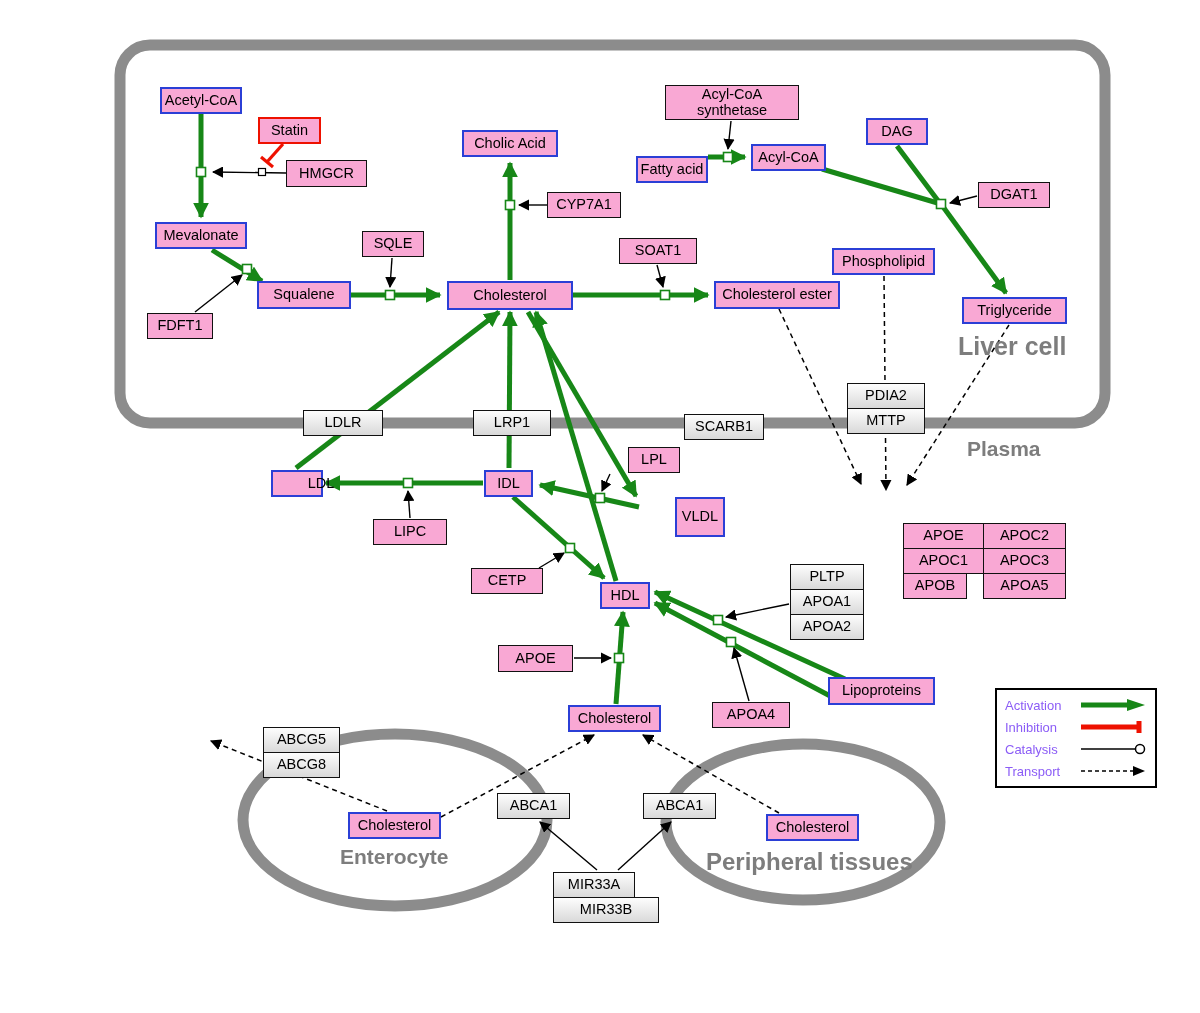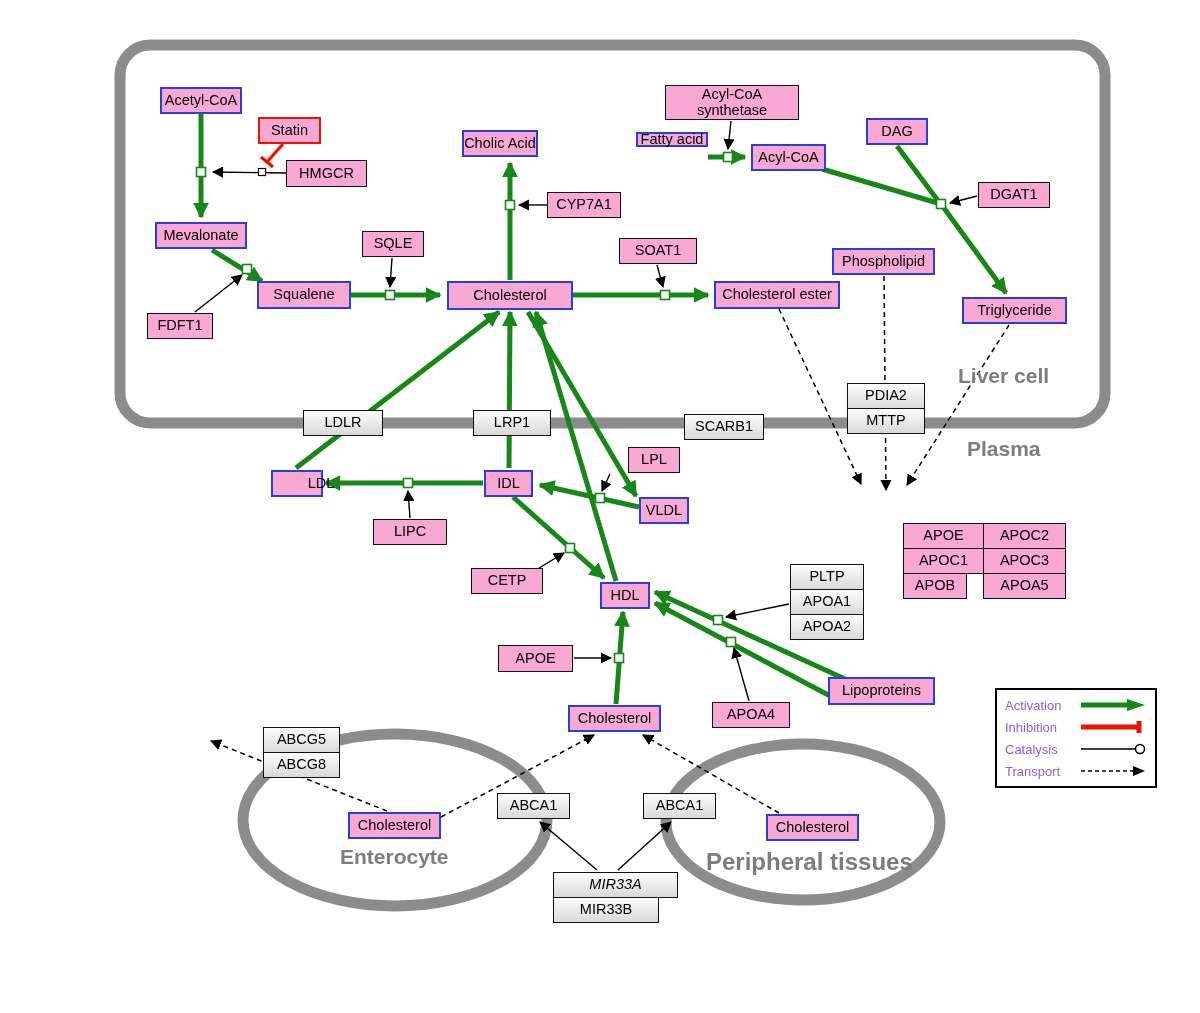--- a/index.html
+++ b/index.html
@@ -115,44 +115,44 @@
     <rect class="sqb" x="258.5" y="168.5" width="7" height="7"></rect>
   </svg>
 
   <div class="node met" style="left:160px;top:87px;width:82px;height:27px;">Acetyl-CoA</div>
   <div class="node statin" style="left:258px;top:117px;width:63px;height:27px;">Statin</div>
   <div class="node enz" style="left:286px;top:160px;width:81px;height:27px;">HMGCR</div>
   <div class="node met" style="left:155px;top:222px;width:92px;height:27px;">Mevalonate</div>
   <div class="node enz" style="left:147px;top:313px;width:66px;height:26px;">FDFT1</div>
   <div class="node met" style="left:257px;top:281px;width:94px;height:28px;">Squalene</div>
   <div class="node enz" style="left:362px;top:231px;width:62px;height:26px;">SQLE</div>
-  <div class="node met" style="left:462px;top:130px;width:76px;height:27px;">Cholic Acid</div>
+  <div class="node met" style="left:462px;top:130px;width:96px;height:27px;">Cholic Acid</div>
   <div class="node enz" style="left:547px;top:192px;width:74px;height:26px;">CYP7A1</div>
   <div class="node met" style="left:447px;top:281px;width:126px;height:29px;">Cholesterol</div>
   <div class="node enz" style="left:619px;top:238px;width:78px;height:26px;">SOAT1</div>
   <div class="node met" style="left:714px;top:281px;width:126px;height:28px;">Cholesterol ester</div>
   <div class="node enz" style="left:665px;top:85px;width:134px;height:35px;">Acyl-CoA synthetase</div>
-  <div class="node met" style="left:636px;top:132px;width:72px;height:15px;">Fatty acid</div>
+  <div class="node met" style="left:636px;top:156px;width:72px;height:27px;">Fatty acid</div>
   <div class="node met" style="left:751px;top:144px;width:75px;height:27px;">Acyl-CoA</div>
   <div class="node met" style="left:866px;top:118px;width:62px;height:27px;">DAG</div>
   <div class="node enz" style="left:978px;top:182px;width:72px;height:26px;">DGAT1</div>
   <div class="node met" style="left:832px;top:248px;width:103px;height:27px;">Phospholipid</div>
   <div class="node met" style="left:962px;top:297px;width:105px;height:27px;">Triglyceride</div>
 
   <div class="node mem" style="left:303px;top:410px;width:80px;height:26px;">LDLR</div>
   <div class="node mem" style="left:473px;top:410px;width:78px;height:26px;">LRP1</div>
   <div class="node mem" style="left:684px;top:414px;width:80px;height:26px;">SCARB1</div>
   <div class="node mem" style="left:847px;top:383px;width:78px;height:26px;">PDIA2</div>
   <div class="node mem" style="left:847px;top:408px;width:78px;height:26px;">MTTP</div>
 
   <div class="node met" style="left:271px;top:470px;width:48px;height:27px;padding-left:48px;">LDL</div>
   <div class="node met" style="left:484px;top:470px;width:49px;height:27px;">IDL</div>
   <div class="node enz" style="left:373px;top:519px;width:74px;height:26px;">LIPC</div>
   <div class="node enz" style="left:585px;top:447px;width:52px;height:26px;margin-left:43px;">LPL</div>
-  <div class="node met" style="left:639px;top:497px;width:50px;height:27px;">VLDL</div>
+  <div class="node met" style="left:675px;top:497px;width:50px;height:40px;">VLDL</div>
   <div class="node enz" style="left:471px;top:568px;width:72px;height:26px;">CETP</div>
   <div class="node met" style="left:600px;top:582px;width:50px;height:27px;">HDL</div>
   <div class="node enz" style="left:498px;top:645px;width:75px;height:27px;">APOE</div>
   <div class="node mem" style="left:790px;top:564px;width:74px;height:26px;">PLTP</div>
   <div class="node mem" style="left:790px;top:589px;width:74px;height:26px;">APOA1</div>
   <div class="node mem" style="left:790px;top:614px;width:74px;height:26px;">APOA2</div>
   <div class="node enz" style="left:712px;top:702px;width:78px;height:26px;">APOA4</div>
   <div class="node met" style="left:828px;top:677px;width:107px;height:28px;">Lipoproteins</div>
   <div class="node met" style="left:568px;top:705px;width:93px;height:27px;">Cholesterol</div>
 
@@ -162,24 +162,24 @@
   <div class="node enz" style="left:983px;top:548px;width:83px;height:26px;">APOC3</div>
   <div class="node enz" style="left:903px;top:573px;width:64px;height:26px;">APOB</div>
   <div class="node enz" style="left:983px;top:573px;width:83px;height:26px;">APOA5</div>
 
   <div class="node mem" style="left:263px;top:727px;width:77px;height:26px;">ABCG5</div>
   <div class="node mem" style="left:263px;top:752px;width:77px;height:26px;">ABCG8</div>
   <div class="node met" style="left:348px;top:812px;width:93px;height:27px;">Cholesterol</div>
   <div class="node mem" style="left:497px;top:793px;width:73px;height:26px;">ABCA1</div>
   <div class="node mem" style="left:643px;top:793px;width:73px;height:26px;">ABCA1</div>
   <div class="node met" style="left:766px;top:814px;width:93px;height:27px;">Cholesterol</div>
-  <div class="node mem" style="left:553px;top:872px;width:125px;height:26px;font-style:italic;">MIR33A</div>
+  <div class="node mem" style="left:553px;top:872px;width:82px;height:26px;">MIR33A</div>
   <div class="node mem" style="left:553px;top:897px;width:106px;height:26px;">MIR33B</div>
 
-  <div class="comp-label" style="left:958px;top:364px;font-size:21px;">Liver cell</div>
+  <div class="comp-label" style="left:958px;top:332px;font-size:25px;">Liver cell</div>
   <div class="comp-label" style="left:967px;top:437px;font-size:21px;">Plasma</div>
   <div class="comp-label" style="left:340px;top:845px;font-size:21px;">Enterocyte</div>
   <div class="comp-label" style="left:706px;top:848px;font-size:24px;">Peripheral tissues</div>
 
   <div class="legend">
     <div class="legend-row">
       <span>Activation</span>
       <svg width="68" height="14">
         <line x1="2" y1="7" x2="50" y2="7" stroke="#178717" stroke-width="5"></line>
         <polygon points="48,1 66,7 48,13" fill="#178717"></polygon>

